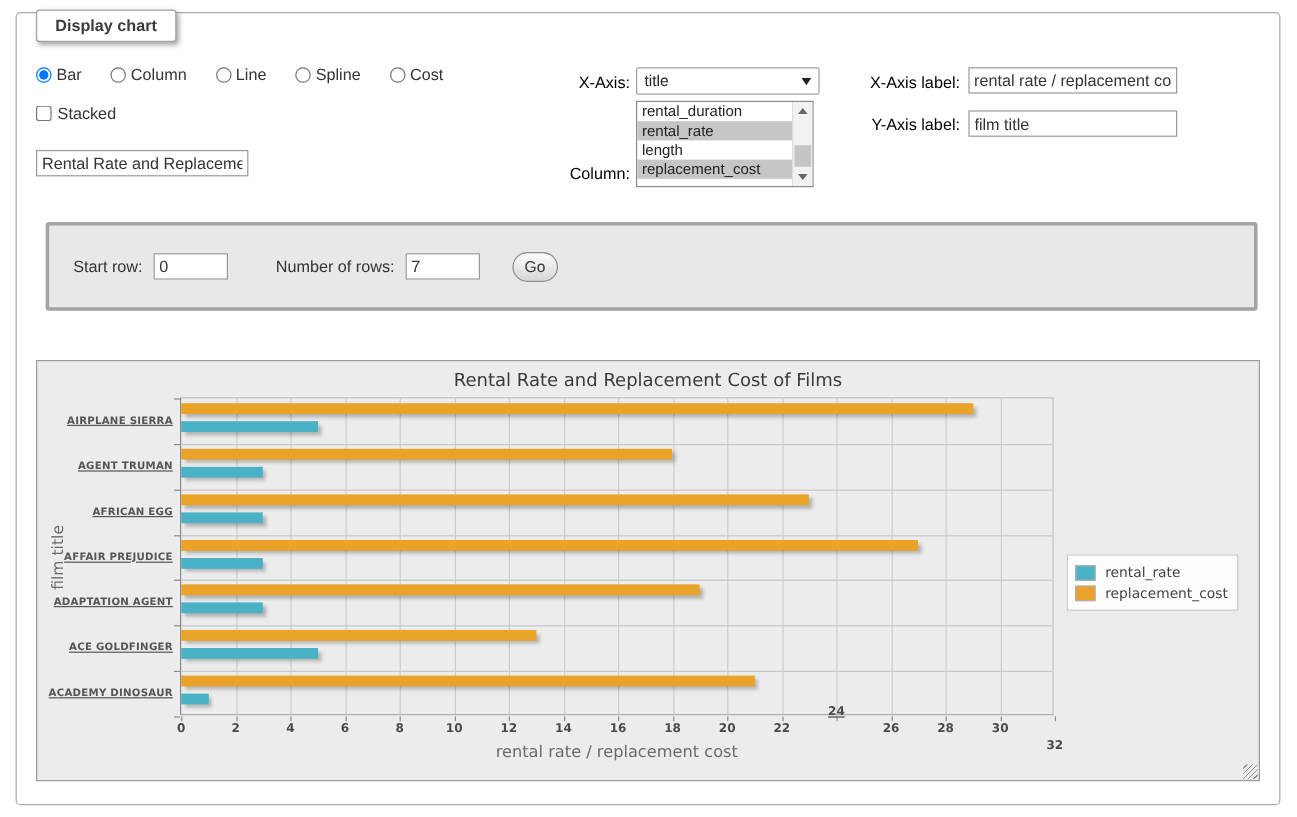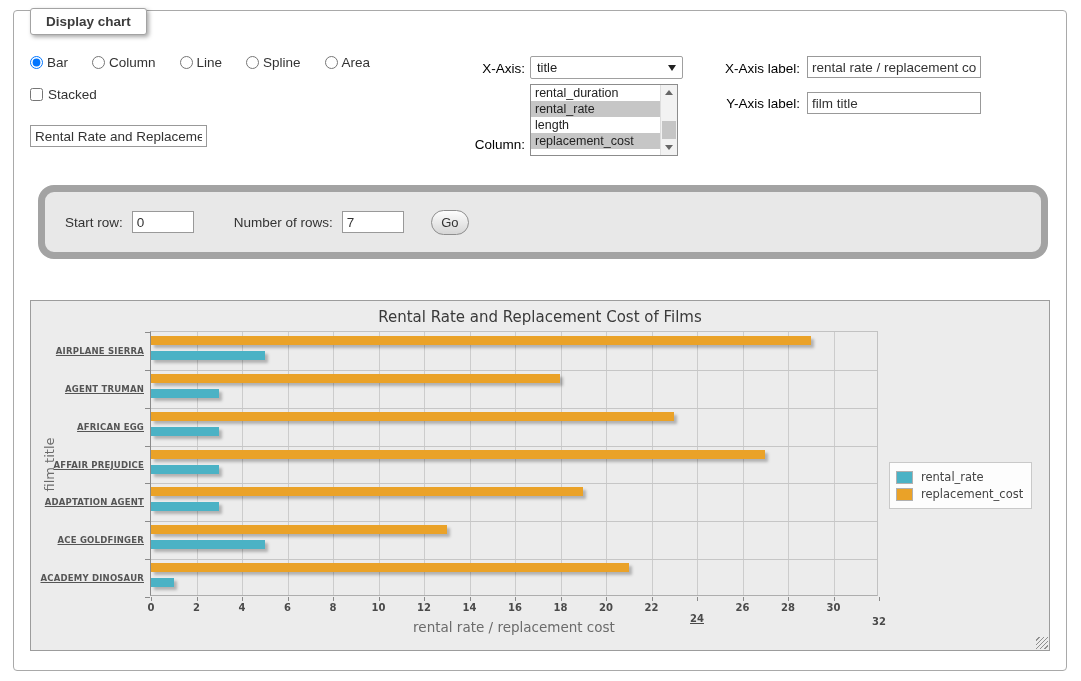--- a/index.html
+++ b/index.html
@@ -53,21 +53,21 @@
   .tri-down { width:0;height:0;border-left:4px solid transparent;border-right:4px solid transparent;
     border-top:5px solid #666; }
   #series-thumb { position:absolute; left:1px; width:14px; top:36px; height:18px;
     background:#c5c5c5; }
 
   #xaxis-name-input { left:807px; top:56px; width:174px; }
   #yaxis-name-input { left:807px; top:92px; width:174px; }
 
   
   #rows-panel { left:38px; top:185px; width:1010px; height:74px; background:#e8e8e8;
-    border:7px solid #a3a3a3; border-radius:16px; display:flex; align-items:center;
+    border:3px solid #a3a3a3; border-radius:3px; display:flex; align-items:center;
     padding-left:20px; font-size:13.5px; color:#333; }
   #start-row-input, #num-rows-input { width:62px; margin-left:9px; }
   #num-rows-caption { margin-left:40px; }
   #go-button { margin-left:27px; width:38px; height:25px; border-radius:13px;
     border:1px solid #8e8e8e; background:linear-gradient(#fdfdfd,#d6d6d6);
     font-family:"Liberation Sans",sans-serif; font-size:13px; color:#333; }
 
   
   #chart-container { left:30px; top:300px; width:1020px; height:351px;
     background:#ececec; border:1px solid #9c9c9c; }
@@ -118,21 +118,21 @@
     <label>
       <input type="radio" name="ctype" style="">
       <span>Line</span>
     </label>
     <label>
       <input type="radio" name="ctype" style="">
       <span>Spline</span>
     </label>
     <label>
       <input type="radio" name="ctype" style="">
-      <span>Area</span>
+      <span>Cost</span>
     </label>
   </div>
 
 <div class="abs" id="stacked-row">
   <input type="checkbox" id="stacked-checkbox" style="">
   <span>Stacked</span>
 </div>
 
 <input class="abs txt" id="chart-title-input" value="Rental Rate and Replacement Cost of Films" style="">
 
@@ -209,21 +209,21 @@
       <div class="x-tick-mark" style="left: 409.5px; top: 265px;"></div>
       <div class="x-tick-label" style="left: 392.5px; top: 270px;">18</div>
       <div class="gridline-v" style="left: 455px;"></div>
       <div class="x-tick-mark" style="left: 455px; top: 265px;"></div>
       <div class="x-tick-label" style="left: 438px; top: 270px;">20</div>
       <div class="gridline-v" style="left: 500.5px;"></div>
       <div class="x-tick-mark" style="left: 500.5px; top: 265px;"></div>
       <div class="x-tick-label" style="left: 483.5px; top: 270px;">22</div>
       <div class="gridline-v" style="left: 546px;"></div>
       <div class="x-tick-mark" style="left: 546px; top: 265px;"></div>
-      <div class="x-tick-label" style="left: 529px; top: 281px; text-decoration: underline;">24</div>
+      <div class="x-tick-label" style="left: 529px; top: 256px; text-decoration: underline;">24</div>
       <div class="gridline-v" style="left: 591.5px;"></div>
       <div class="x-tick-mark" style="left: 591.5px; top: 265px;"></div>
       <div class="x-tick-label" style="left: 574.5px; top: 270px;">26</div>
       <div class="gridline-v" style="left: 637px;"></div>
       <div class="x-tick-mark" style="left: 637px; top: 265px;"></div>
       <div class="x-tick-label" style="left: 620px; top: 270px;">28</div>
       <div class="gridline-v" style="left: 682.5px;"></div>
       <div class="x-tick-mark" style="left: 682.5px; top: 265px;"></div>
       <div class="x-tick-label" style="left: 665.5px; top: 270px;">30</div>
       <div class="x-tick-mark" style="left: 728px; top: 265px;"></div>

